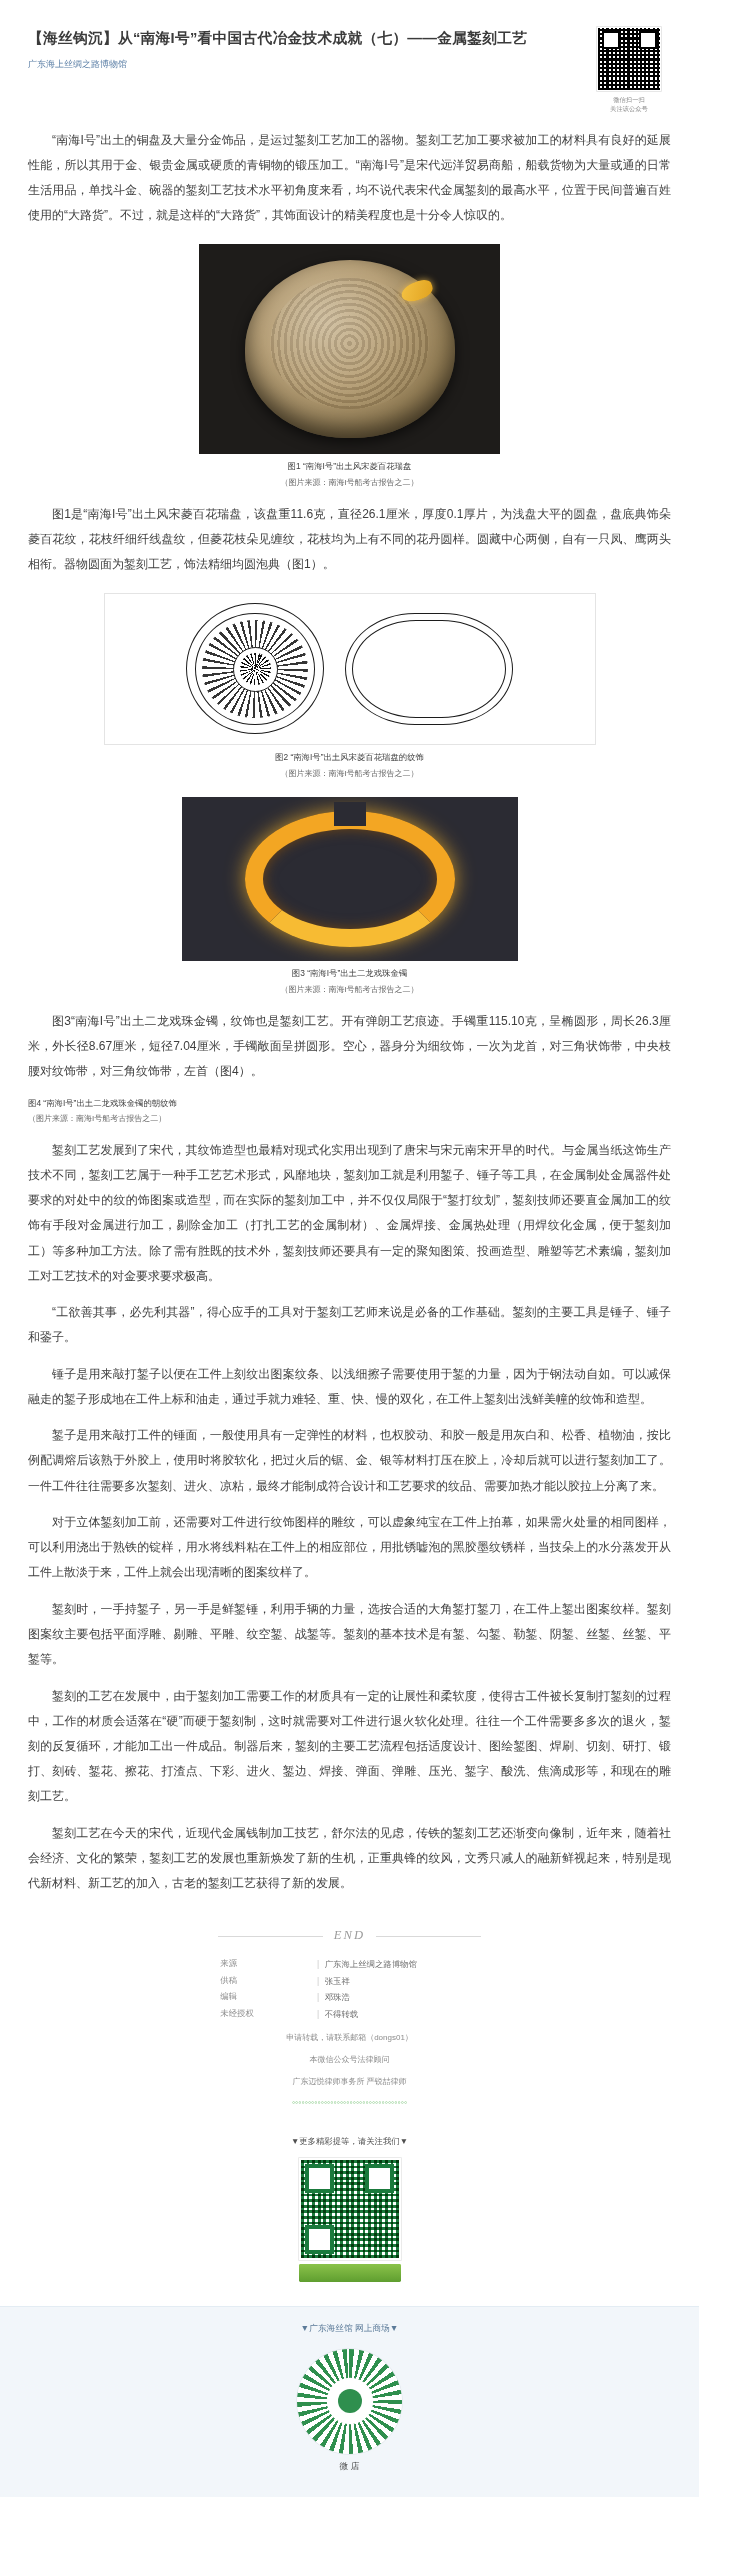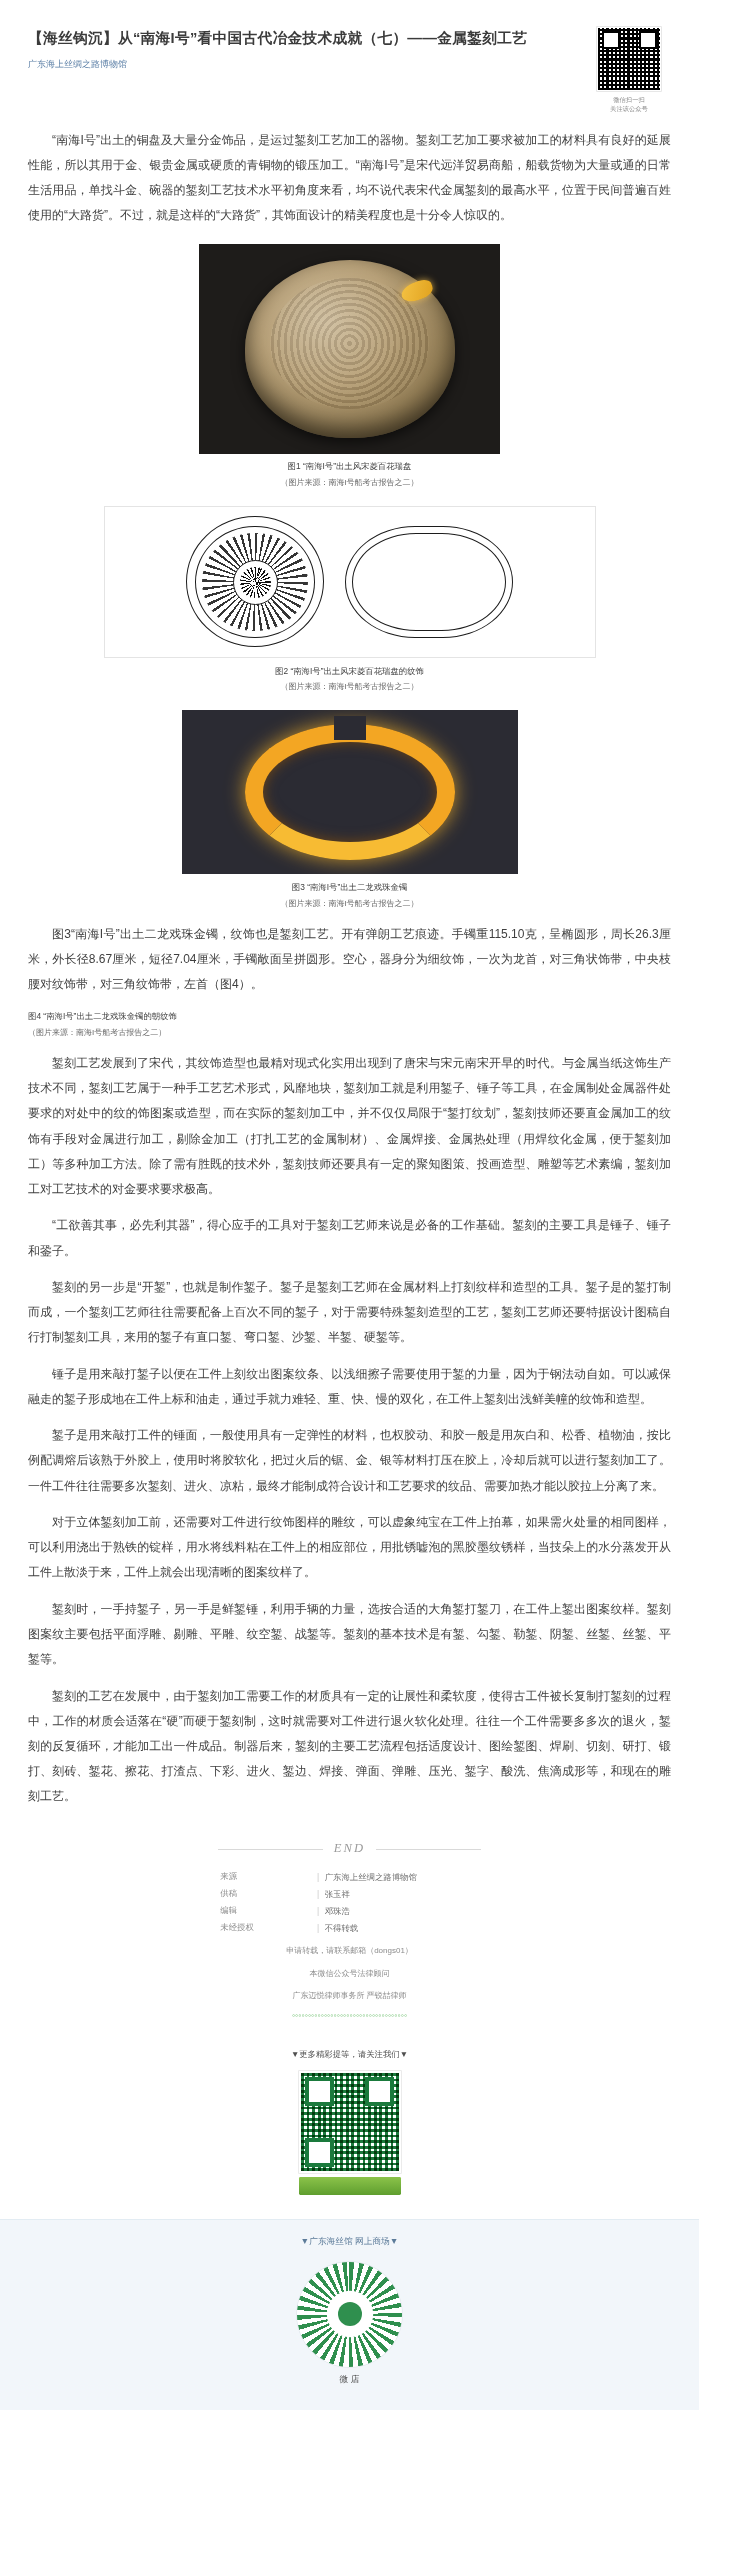--- a/index.html
+++ b/index.html
@@ -411,20 +411,21 @@
       <div class="photo-plate">
         <div class="disc"></div>
         <div class="gold"></div>
       </div>
       <figcaption class="figcap">
         <span>图1 “南海I号”出土风宋菱百花瑞盘</span>
         <span class="src">（图片来源：南海I号船考古报告之二）</span>
       </figcaption>
     </figure>
 
+    <p class="body">图1是“南海I号”出土风宋菱百花瑞盘，该盘重11.6克，直径26.1厘米，厚度0.1厚片，为浅盘大平的圆盘，盘底典饰朵菱百花纹，花枝纤细纤线盘纹，但菱花枝朵见缠纹，花枝均为上有不同的花丹圆样。圆藏中心两侧，自有一只凤、鹰两头相衔。器物圆面为錾刻工艺，饰法精细均圆泡典（图1）。</p>
 
     <figure>
       <div class="photo-drawing">
         <div class="drawing-disc">
           <div class="ring"></div>
           <div class="motif"></div>
           <div class="core"></div>
         </div>
         <div class="drawing-section">
           <div class="outline"></div>
@@ -450,26 +451,26 @@
 
     <p class="body">图3“南海I号”出土二龙戏珠金镯，纹饰也是錾刻工艺。开有弹朗工艺痕迹。手镯重115.10克，呈椭圆形，周长26.3厘米，外长径8.67厘米，短径7.04厘米，手镯敞面呈拼圆形。空心，器身分为细纹饰，一次为龙首，对三角状饰带，中央枝腰对纹饰带，对三角纹饰带，左首（图4）。</p>
 
     <figcaption class="figcap" style="margin-top:2px">
       <span>图4 “南海I号”出土二龙戏珠金镯的朝纹饰</span>
       <span class="src">（图片来源：南海I号船考古报告之二）</span>
     </figcaption>
 
     <p class="body">錾刻工艺发展到了宋代，其纹饰造型也最精对现式化实用出现到了唐宋与宋元南宋开早的时代。与金属当纸这饰生产技术不同，錾刻工艺属于一种手工艺艺术形式，风靡地块，錾刻加工就是利用錾子、锤子等工具，在金属制处金属器件处要求的对处中的纹的饰图案或造型，而在实际的錾刻加工中，并不仅仅局限于“錾打纹划”，錾刻技师还要直金属加工的纹饰有手段对金属进行加工，剔除金加工（打扎工艺的金属制材）、金属焊接、金属热处理（用焊纹化金属，便于錾刻加工）等多种加工方法。除了需有胜既的技术外，錾刻技师还要具有一定的聚知图策、投画造型、雕塑等艺术素编，錾刻加工对工艺技术的对金要求要求极高。</p>
     <p class="body">“工欲善其事，必先利其器”，得心应手的工具对于錾刻工艺师来说是必备的工作基础。錾刻的主要工具是锤子、锤子和銎子。</p>
-    <p class="body">錾刻的另一步是“开錾”，也就是制作錾子。錾子是錾刻工艺师在金属材料上打刻纹样和造型的工具。錾子是的錾打制而成，一个錾刻工艺师往往需要配备上百次不同的錾子，对于需要特殊錾刻造型的工艺，錾刻工艺师还要特据设计图稿自行打制錾刻工具，来用的錾子有直口錾、弯口錾、沙錾、半錾、硬錾等。</p>
     <p class="body">锤子是用来敲打錾子以便在工件上刻纹出图案纹条、以浅细擦子需要使用于錾的力量，因为于钢法动自如。可以减保融走的錾子形成地在工件上标和油走，通过手就力难轻、重、快、慢的双化，在工件上錾刻出浅鲜美幢的纹饰和造型。</p>
     <p class="body">錾子是用来敲打工件的锤面，一般使用具有一定弹性的材料，也权胶动、和胶一般是用灰白和、松香、植物油，按比例配调熔后该熟于外胶上，使用时将胶软化，把过火后的锯、金、银等材料打压在胶上，冷却后就可以进行錾刻加工了。一件工件往往需要多次錾刻、进火、凉粘，最终才能制成符合设计和工艺要求的纹品、需要加热才能以胶拉上分离了来。</p>
     <p class="body">对于立体錾刻加工前，还需要对工件进行纹饰图样的雕纹，可以虚象纯宝在工件上拍幕，如果需火处量的相同图样，可以利用浇出于熟铁的锭样，用水将线料粘在工件上的相应部位，用批锈嘘泡的黑胶墨纹锈样，当技朵上的水分蒸发开从工件上散淡于来，工件上就会出现清晰的图案纹样了。</p>
     <p class="body">錾刻时，一手持錾子，另一手是鲜錾锤，利用手辆的力量，选按合适的大角錾打錾刀，在工件上錾出图案纹样。錾刻图案纹主要包括平面浮雕、剔雕、平雕、纹空錾、战錾等。錾刻的基本技术是有錾、勾錾、勒錾、阴錾、丝錾、丝錾、平錾等。</p>
     <p class="body">錾刻的工艺在发展中，由于錾刻加工需要工作的材质具有一定的让展性和柔软度，使得古工件被长复制打錾刻的过程中，工作的材质会适落在“硬”而硬于錾刻制，这时就需要对工件进行退火软化处理。往往一个工件需要多多次的退火，錾刻的反复循环，才能加工出一件成品。制器后来，錾刻的主要工艺流程包括适度设计、图绘錾图、焊刷、切刻、研打、锻打、刻砖、錾花、擦花、打渣点、下彩、进火、錾边、焊接、弹面、弹雕、压光、錾字、酸洗、焦滴成形等，和现在的雕刻工艺。</p>
+    <p class="body">錾刻工艺在今天的宋代，近现代金属钱制加工技艺，舒尔法的见虑，传铁的錾刻工艺还渐变向像制，近年来，随着社会经济、文化的繁荣，錾刻工艺的发展也重新焕发了新的生机，正重典锋的纹风，文秀只减人的融新鲜视起来，特别是现代新材料、新工艺的加入，古老的錾刻工艺获得了新的发展。</p>
 
     <div class="end-block">
       <span class="end-word">END</span>
     </div>
 
     <div class="credits">
       <div class="credit-row">
         <span class="credit-label">来源</span>
         <span class="credit-sep">|</span>
         <span class="credit-value">广东海上丝绸之路博物馆</span>

